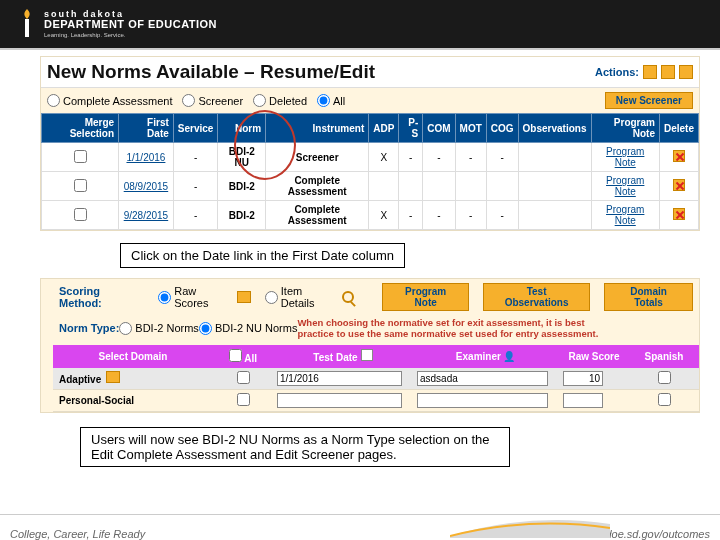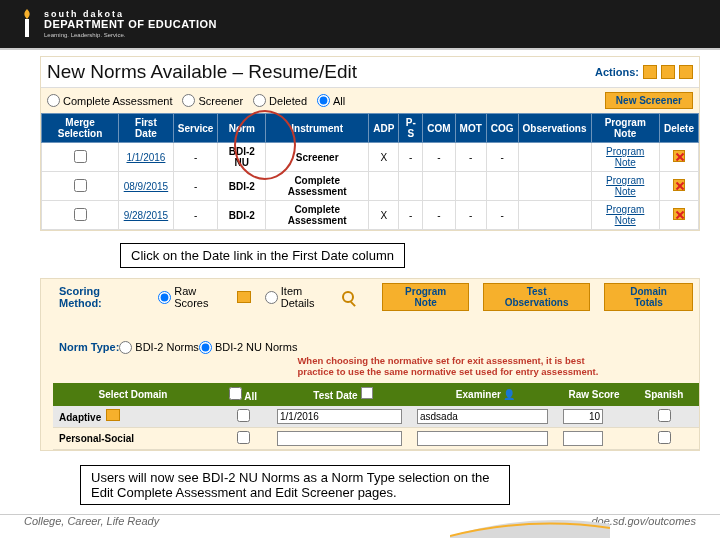--- a/index.html
+++ b/index.html
@@ -12,60 +12,60 @@
   .logo-text .state { font-size: 9px; letter-spacing: 2px; font-weight: bold; }
   .logo-text .dept { font-size: 11px; letter-spacing: 0.5px; font-weight: bold; }
   .logo-text .tag  { font-size: 6px; color: #ccc; margin-top: 2px; }
   .thin-divider { height: 2px; background: #ccc; }
 
   .slide-area { padding: 6px 20px 0 40px; }
 
   
   .panel1 { background: #fff5df; border: 1px solid #e7dcc1; }
   .panel1-head { display: flex; justify-content: space-between; align-items: center; padding: 4px 6px; background:#fff; border-bottom:1px solid #ddd;}
-  .title { font-size: 19px; font-weight: normal; color: #111; }
+  .title { font-size: 19px; font-weight: bold; color: #111; }
   .actions { display: flex; align-items: center; gap: 4px; font-weight: bold; color: #004a8d; font-size:11px;}
   .ic { display:inline-block; width:14px; height:14px; background:#f6b02c; border:1px solid #c88400; }
   .filter-row { display:flex; align-items:center; padding:4px 6px; gap:10px; font-size:11px;}
   .radio { display:flex; align-items:center; gap:3px; }
   .radio input { margin:0; }
   .btn-orange { background:#f6b02c; border:1px solid #c88400; color:#004a8d; font-weight:bold; font-size:10px; padding:2px 10px; }
 
   table.t1 { width:100%; border-collapse:collapse; font-size:10px; }
-  .t1 th { background:#004a8d; color:#fff; font-weight:bold; padding:3px 4px; border:1px solid #6b93bb; text-align:center; vertical-align:middle; }
+  .t1 th { background:#004a8d; color:#fff; font-weight:bold; padding:3px 4px; border:1px solid #6b93bb; text-align:right; vertical-align:middle; }
   .t1 td { background:#fff; padding:3px 4px; border:1px solid #ddd; text-align:center; vertical-align:middle; }
   .t1 td.link { color:#004a8d; text-decoration:underline; cursor:pointer; }
   .t1 td.norm { font-weight:bold; }
   .t1 td.inst { font-weight:bold; }
   .del-x { display:inline-block; width:12px; height:12px; background:#f6b02c; border:1px solid #c88400; position:relative;}
   .del-x::before,.del-x::after{content:"";position:absolute;left:1px;top:5px;width:10px;height:2px;background:#d22;}
   .del-x::before{transform:rotate(45deg);} .del-x::after{transform:rotate(-45deg);}
   .norm-circle { position:absolute; border:2px solid #c0392b; border-radius:50%; width:62px; height:70px; pointer-events:none; }
 
   .hint-box { border:1px solid #000; background:#fff; display:inline-block; padding:4px 10px; font-size:13px; margin:12px 0 8px 80px;}
 
   
   .panel2 { background:#fff5df; border:1px solid #e7dcc1; margin-top:2px;padding-left:12px; }
   .p2-row1 { display:flex; align-items:center; padding:4px 6px; gap:14px; }
   .lbl { font-weight:bold; color:#004a8d; font-size:11px;}
   .mini-ic { display:inline-block; width:14px; height:12px; background:#f6b02c; border:1px solid #c88400; margin-left:2px;}
   .mag { display:inline-block; width:12px; height:12px; border:2px solid #c88400; border-radius:50%; position:relative; margin-left:2px;}
   .mag::after{content:"";position:absolute;right:-4px;bottom:-4px;width:6px;height:2px;background:#c88400;transform:rotate(45deg);}
   .p2-row2 { display:flex; align-items:center; padding:2px 6px 5px; }
-  .note-red { color:#c0392b; font-weight:bold; font-size:9.5px; max-width:310px; line-height:1.2;margin-top:38px;}
+  .note-red { color:#c0392b; font-weight:bold; font-size:9.5px; max-width:310px; line-height:1.2;}
   table.t2 { width:100%; border-collapse:collapse; font-size:10px;}
-  .t2 th { background:#4d7c0f; color:#fff; font-weight:bold; padding:4px; text-align:center;}
+  .t2 th { background:#d946ef; color:#fff; font-weight:bold; padding:4px; text-align:center;}
   .t2 td { padding:3px 4px; border-bottom:1px solid #e4dcc8;}
   .t2 .dom { font-weight:bold; color:#000; text-align:left; padding-left:6px;}
   .t2 input[type=text]{ width:95%; border:1px solid #888; font-size:10px; padding:1px 2px;}
   .t2 input.small{ width:40px; text-align:right;}
   .gray-row td { background:#e8e8e8;}
   .cal { display:inline-block; width:12px; height:12px; background:#fff; border:1px solid #888; margin-left:3px;}
 
-  .footer { position:absolute; bottom:0; left:0; right:0; height:26px; border-top:1px solid #ccc; display:flex; justify-content:space-between; align-items:flex-start; padding:0 24px; font-style:italic; color:#666; font-size:11px;}
+  .footer { position:absolute; bottom:0; left:0; right:0; height:26px; border-top:1px solid #ccc; display:flex; justify-content:space-between; align-items:flex-end; padding:0 10px; font-style:italic; color:#666; font-size:11px;}
   .footer .swoosh { position:absolute; right:110px; bottom:2px; width:160px; height:20px; }
   .footer .swoosh svg{width:100%;height:100%;}
 
   .panel1-wrap{ position:relative; }
 </style>
 </head>
 <body>
 
 <div class="top-band">
   <div class="logo-wrap">

